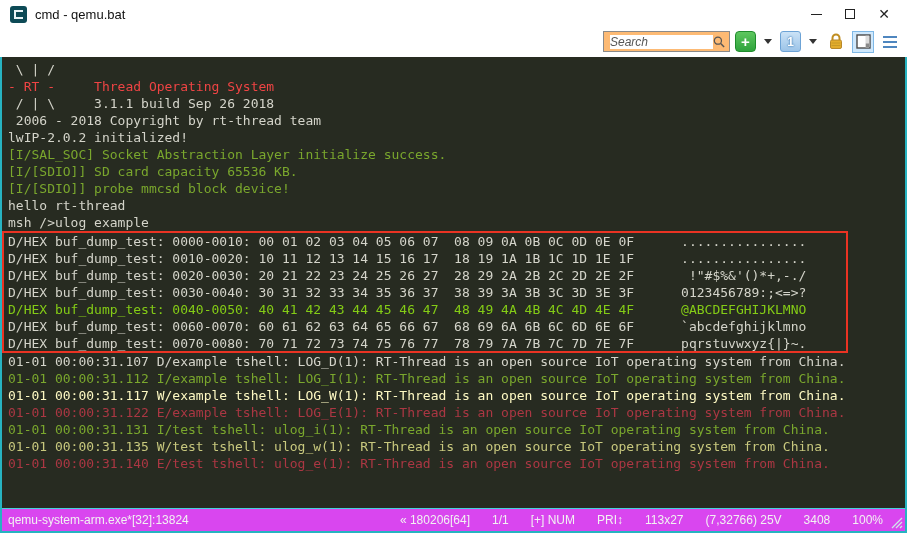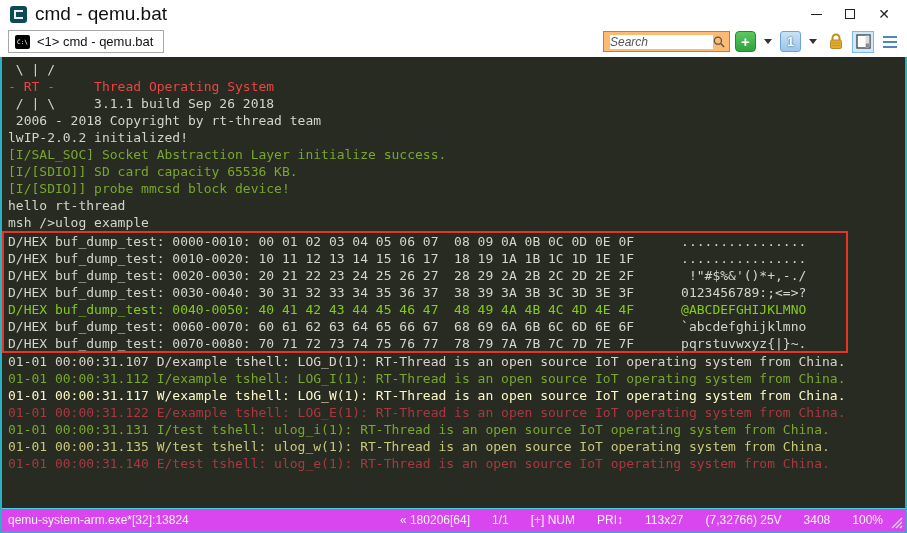--- a/index.html
+++ b/index.html
@@ -4,21 +4,21 @@
 <style>
   * { margin:0; padding:0; box-sizing:border-box; }
   body { font-family:"Liberation Sans", sans-serif; background:#cccccc; }
   .window { width:907px; height:533px; background:#fff; position:relative; overflow:hidden; }
 
   
   .titlebar { height:28px; background:#ffffff; display:flex; align-items:center; padding:0 6px 0 10px; }
   .app-icon { width:17px; height:17px; background:#0d4a56; border-radius:3px; margin-right:8px;
               display:flex; align-items:center; justify-content:center; flex:none; }
   .app-icon .glyph { width:9px; height:9px; border-left:2px solid #e8f4f6; border-top:2px solid #e8f4f6; border-bottom:2px solid #e8f4f6; }
-  .title-text { font-size:19px; color:#111; flex:1 1 auto; }
+  .title-text { font-size:13px; color:#111; flex:1 1 auto; }
   .caption-btn { width:34px; height:24px; display:flex; align-items:center; justify-content:center; cursor:default; }
   .min-glyph { width:11px; height:1px; background:#222; display:block; }
   .max-glyph { width:10px; height:10px; border:1px solid #222; display:block; }
   .close-glyph { font-size:14px; color:#222; line-height:1; }
 
   
   .tabbar { height:29px; background:#ffffff; display:flex; align-items:center; padding:0 6px 2px 8px; }
   .tab { height:23px; background:#ffffff; border:1px solid #a7a7a7; display:flex; align-items:center;
          padding:0 10px 0 6px; gap:7px; }
   .cmd-icon { width:15px; height:14px; background:#000; border-radius:2px; color:#fff; font-size:6px;
@@ -73,24 +73,20 @@
       </div>
     <div class="caption-btn">
         <span class="max-glyph"></span>
       </div>
     <div class="caption-btn">
         <span class="close-glyph">✕</span>
       </div>
   </div>
 
   <div class="tabbar">
-    <div class="tab">
-      <span class="cmd-icon">C:\</span>
-      <span class="tab-label">&lt;1&gt; cmd - qemu.bat</span>
-    </div>
     <div class="toolbar">
       <div class="search-box">
         <input type="text" placeholder="Search" style="">
         <svg width="14" height="14" viewBox="0 0 14 14">
           <circle cx="5.5" cy="5.5" r="4" fill="none" stroke="#555" stroke-width="1.4"></circle>
           <line x1="8.6" y1="8.6" x2="12.5" y2="12.5" stroke="#555" stroke-width="1.6"></line>
         </svg>
       </div>
       <div class="btn-new">+</div>
       <div class="drop-arrow"></div>

